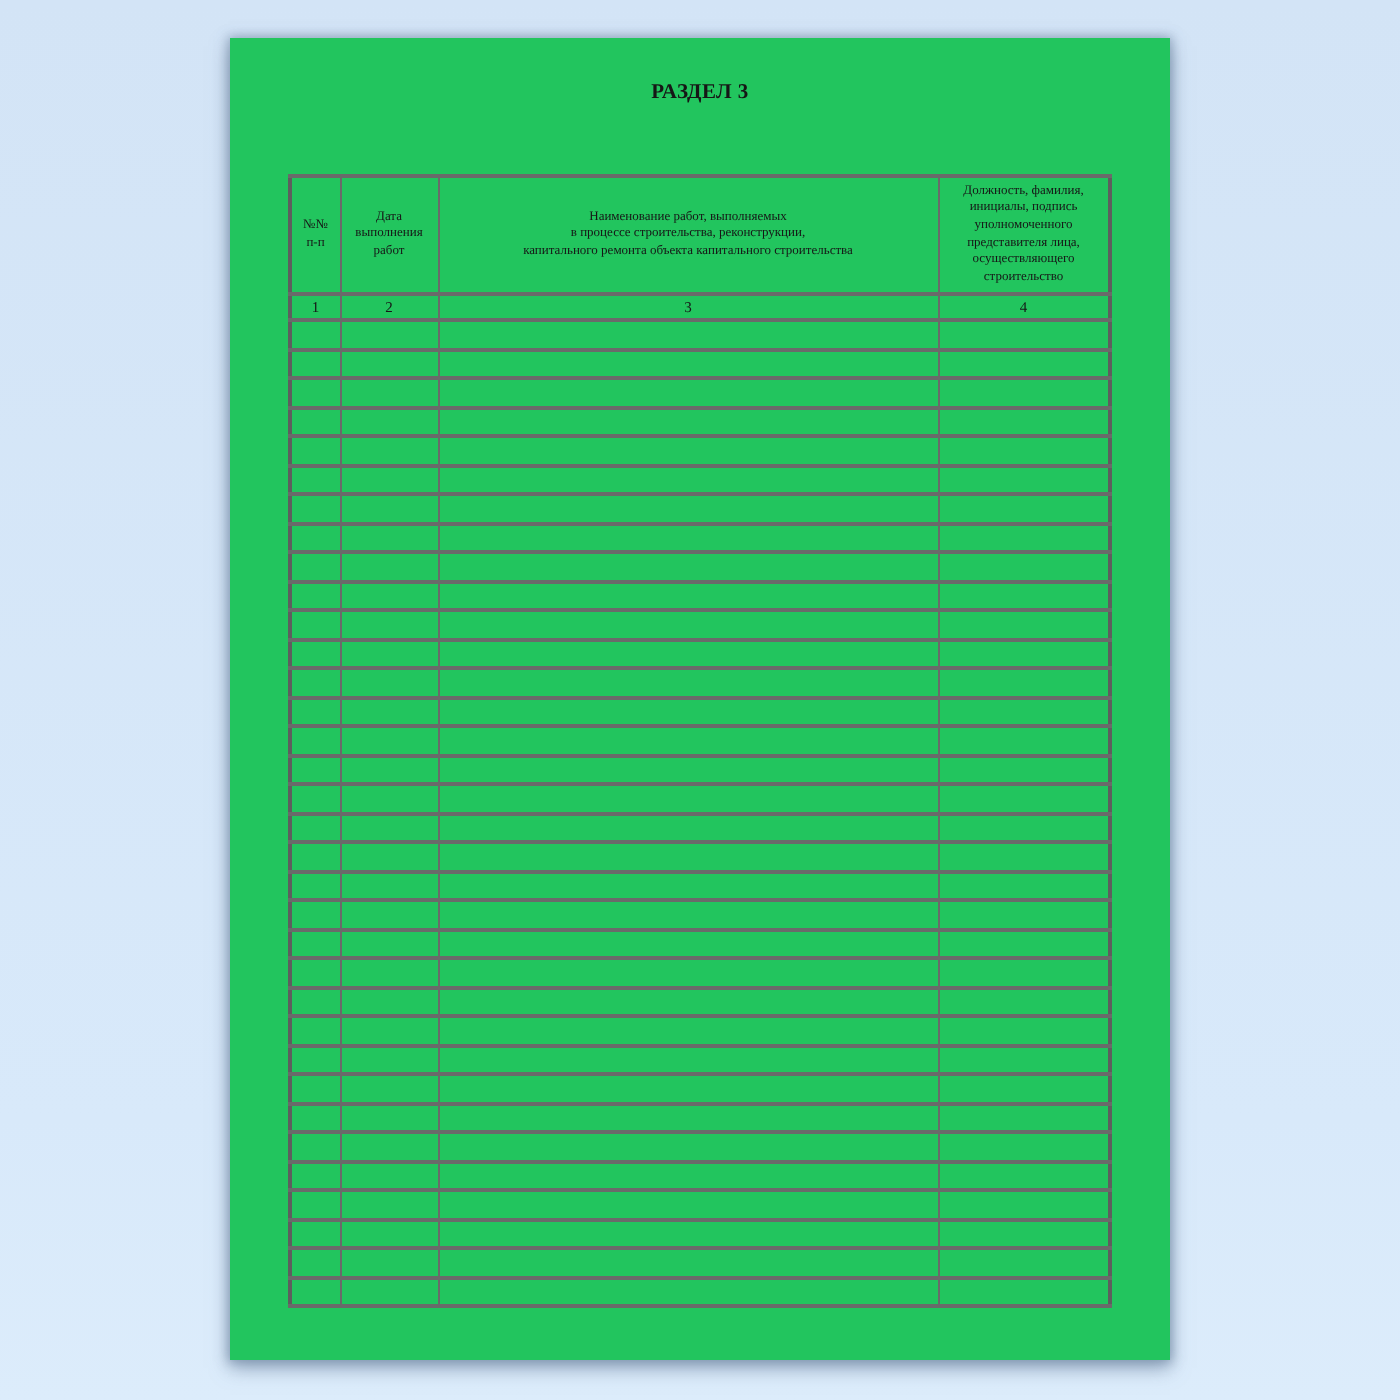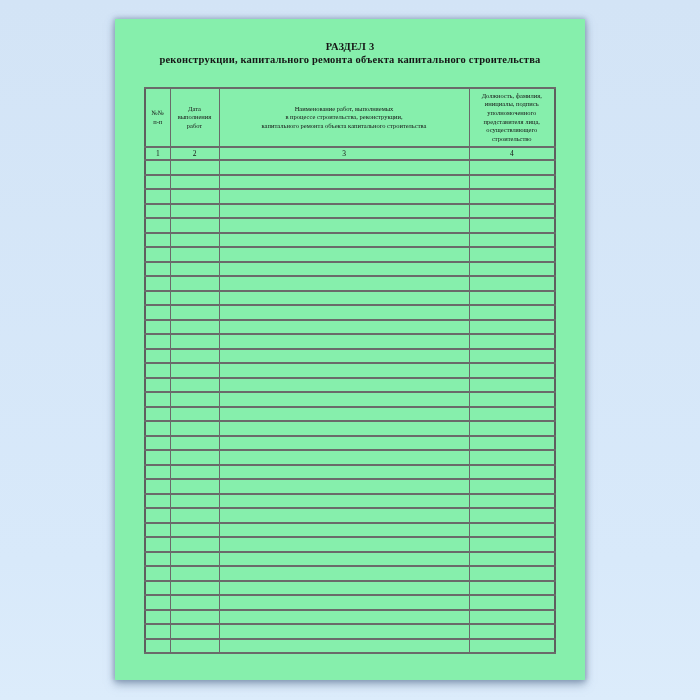--- a/index.html
+++ b/index.html
@@ -17,21 +17,21 @@
     position: relative;
     width: 700px;
     height: 700px;
   }
   .paper {
     position: absolute;
     left: 115px;
     top: 19px;
     width: 470px;
     height: 661px;
-    background: #86efac;
+    background: #22c55e;
     box-shadow: 0 0 5px 1px rgba(110, 132, 160, 0.55),
                 0 4px 9px rgba(96, 120, 150, 0.6);
   }
   .title-block {
     position: absolute;
     left: 0;
     top: 21px;
     width: 470px;
     text-align: center;
     color: #161616;
@@ -84,21 +84,20 @@
     padding: 0;
   }
 </style>
 </head>
 <body>
 
 <div class="canvas">
   <div class="paper">
     <div class="title-block">
       <div class="title-line">РАЗДЕЛ 3</div>
-      <div class="title-line">реконструкции, капитального ремонта объекта капитального строительства</div>
     </div>
     <table class="works-table">
       <colgroup>
         <col class="c1">
           <col class="c2">
           <col class="c3">
           <col class="c4">
       </colgroup>
       <thead>
           <tr>

